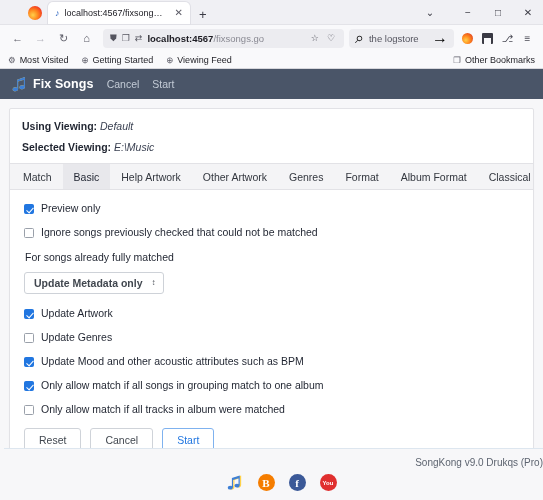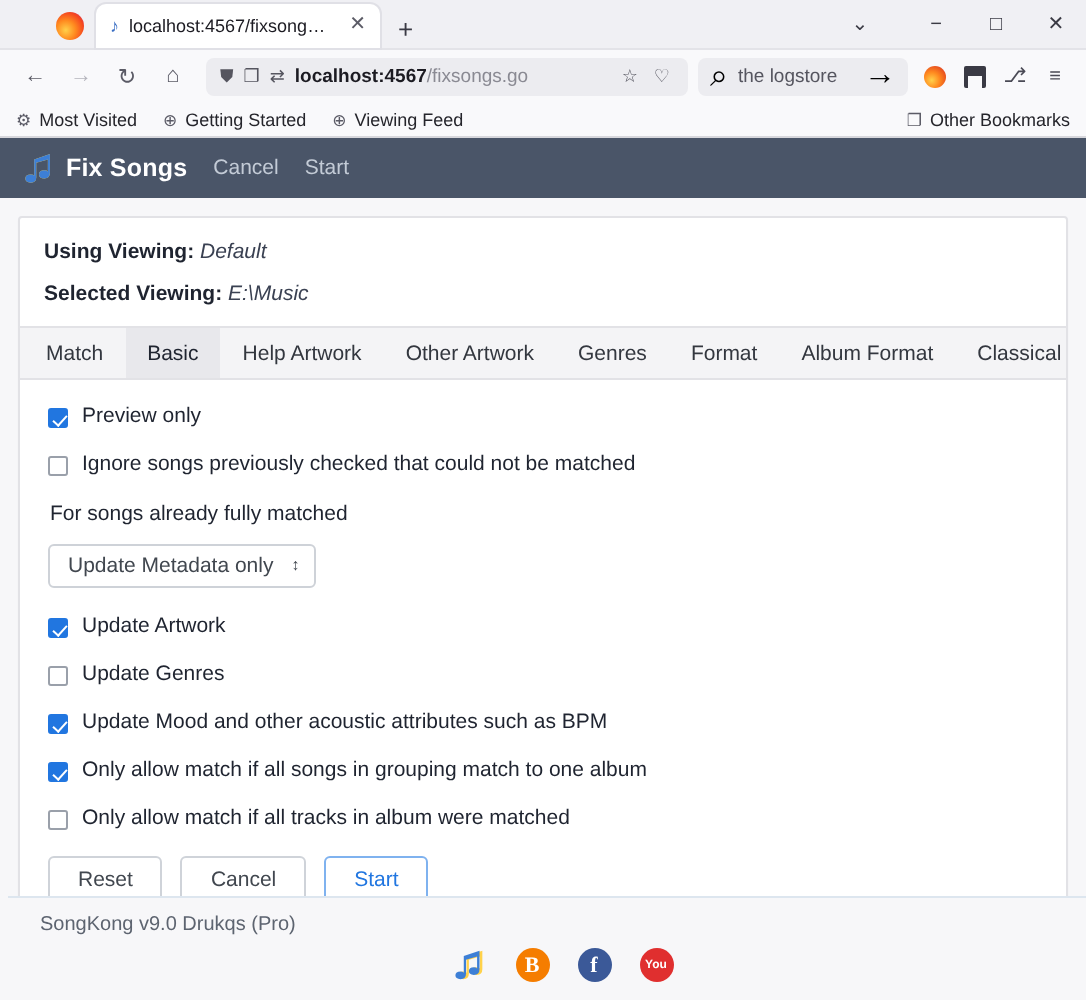--- a/index.html
+++ b/index.html
@@ -138,36 +138,36 @@
     content: ""; position: absolute; left: 3px; top: 0.5px; width: 3px; height: 6px;
     border: solid #fff; border-width: 0 1.6px 1.6px 0; transform: rotate(42deg);
   }
   .chklabel { font-size: 10.5px; color: #1f2430; line-height: 11px; }
 
   .fieldlabel { font-size: 10.5px; color: #1f2430; margin: 0 0 9px 1px; }
 
   .selectbox {
     display: inline-flex; align-items: center; gap: 9px;
     border: 1px solid #ced2d8; border-radius: 3px; background: #fff;
-    padding: 4px 7px 4px 9px; margin-bottom: 14px;
+    padding: 4px 7px 4px 9px; margin-bottom: 14px; font-weight: bold;
   }
   .selectval { font-size: 10.5px; color: #41474f; }
   .selectarrow { font-size: 8px; color: #41474f; line-height: 1; }
 
   .btnrow { display: flex; gap: 9px; margin-top: 4px; }
   .btn {
     border: 1px solid #cfd3d9; border-radius: 3px; background: #fff;
     padding: 5px 14px; font-size: 10.5px; color: #41474f;
   }
   .btn.primary { border-color: #7fb2ef; color: #2176e0; }
 
   .footer {
     position: absolute; left: 4px; right: 0; bottom: 0;
     border-top: 1px solid #dde6ef; background: #f7f7f9;
-    padding: 8px 0 9px 16px; text-align: left;
+    padding: 8px 0 9px 16px; text-align: right;
   }
   .footer-text { font-size: 10px; color: #5d6470; margin-bottom: 6px; }
   .social { display: flex; justify-content: center; align-items: center; gap: 14px; }
   .soc { width: 17px; height: 17px; display: flex; align-items: center; justify-content: center; }
   .soc-circle {
     width: 17px; height: 17px; border-radius: 50%; color: #fff;
     display: flex; align-items: center; justify-content: center;
     font-size: 11px; font-weight: bold;
   }
   .soc-blogger { background: #f57d00; font-family: "Liberation Serif", serif; }

